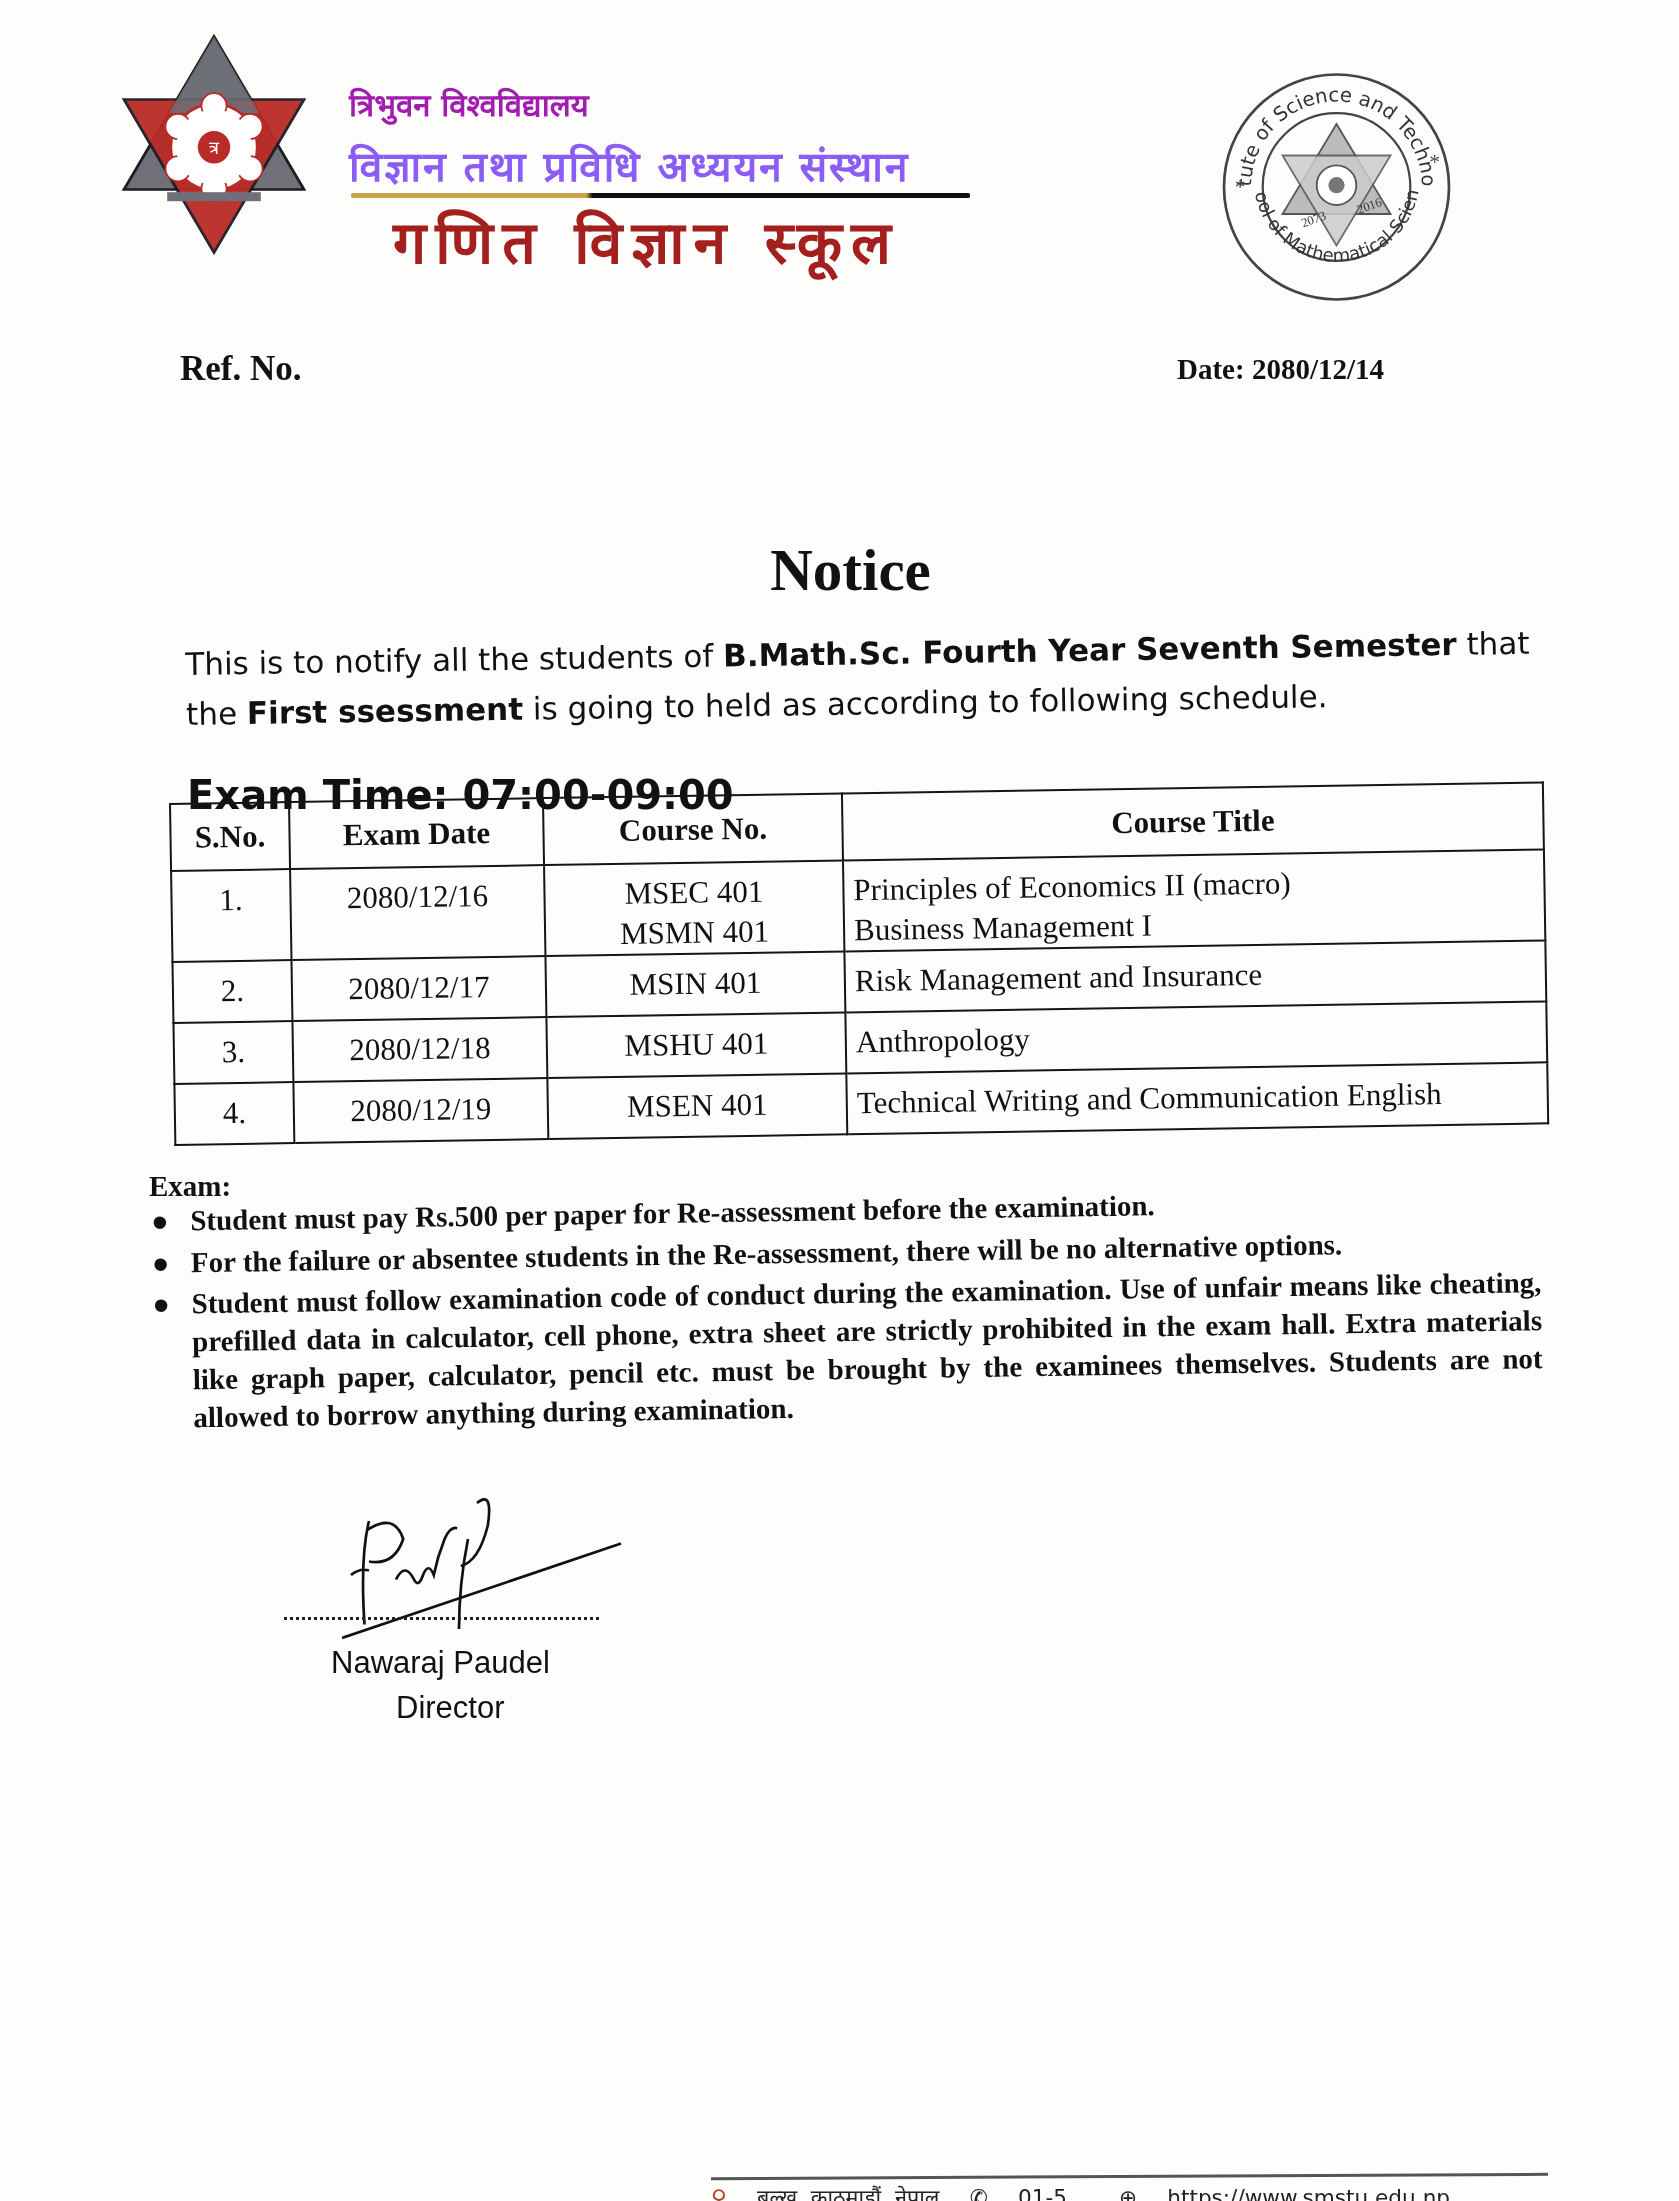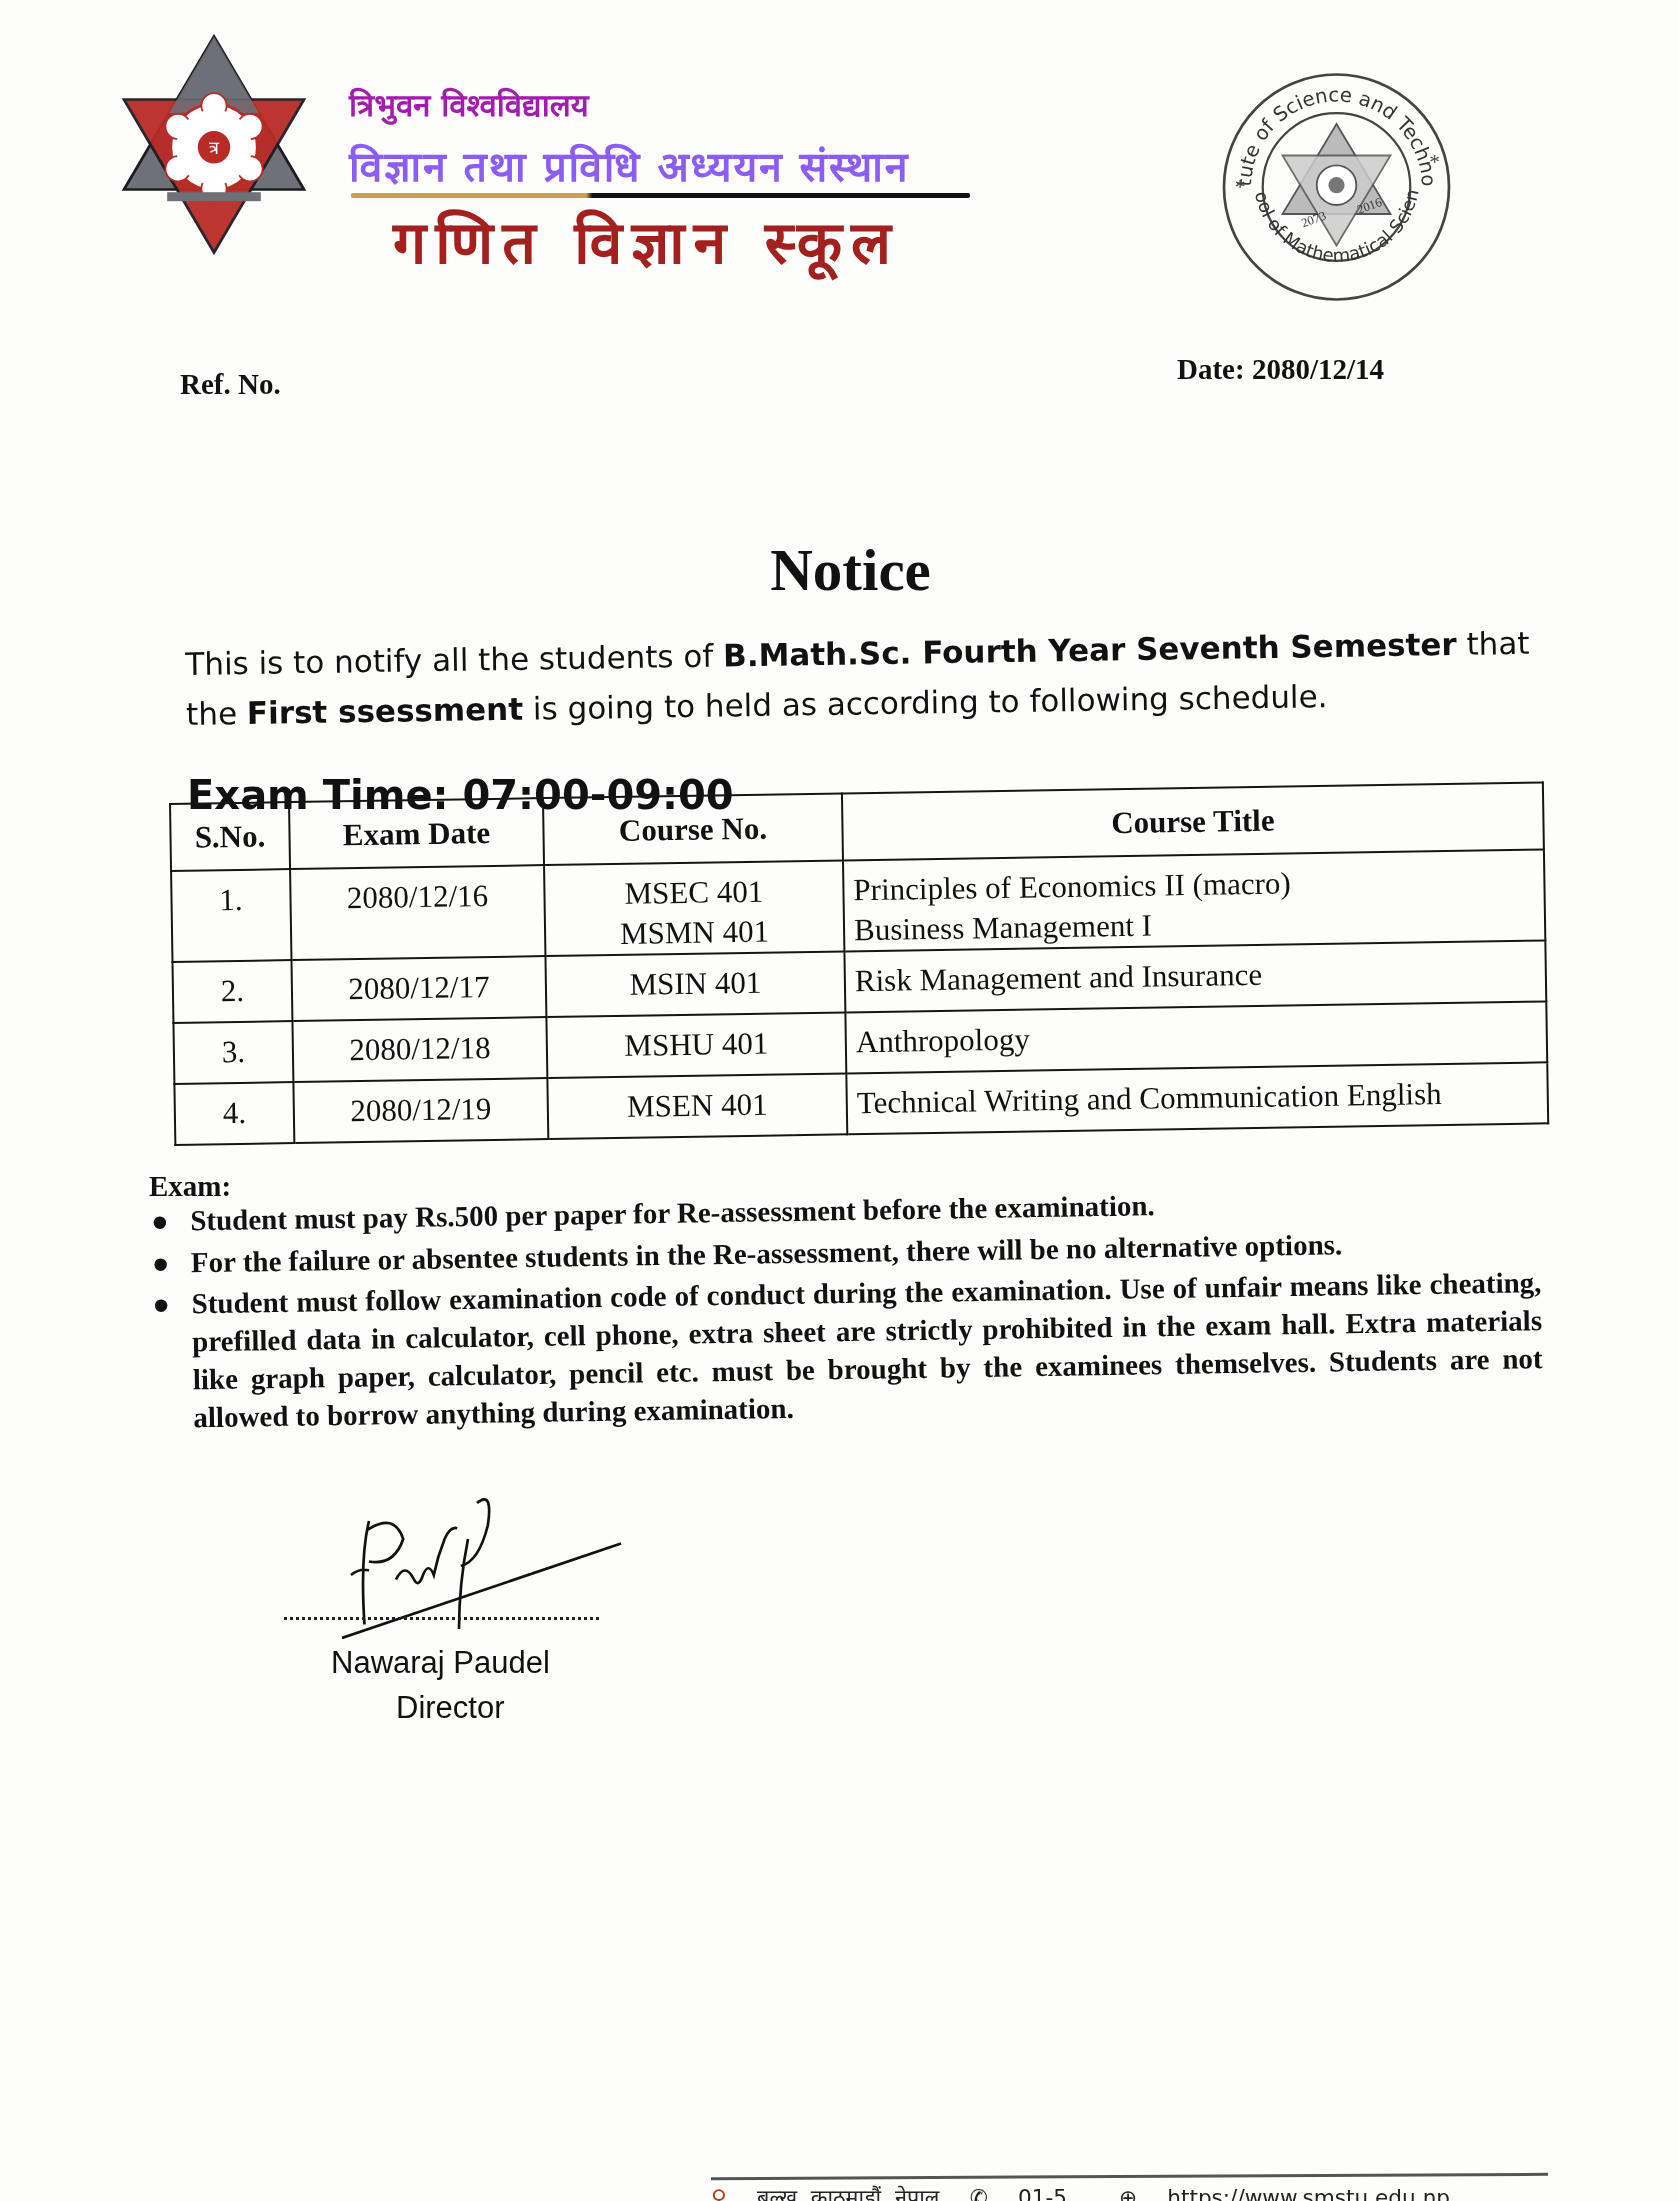--- a/index.html
+++ b/index.html
@@ -14,21 +14,21 @@
   
   #tu-logo { left: 115px; top: 31.5px; width: 198px; height: 225px; }
   .hdr-line1 { left: 349px; top: 83px; font-family: "DejaVu Sans", sans-serif; font-size: 31px; font-weight: bold; color: #a21caf; }
   .hdr-line2 { left: 349px; top: 137px; font-family: "DejaVu Sans", sans-serif; font-size: 41px; font-weight: bold; color: #8b5cf6; letter-spacing: 1.8px; }
   .hdr-rule { left: 351px; top: 193px; width: 619px; height: 4.5px;
     background: linear-gradient(to right, #c9a24a 0%, #c9a24a 38%, #111 39%, #111 100%); border-radius: 1.8px; }
   .hdr-school { left: 353px; top: 200px; font-family: "DejaVu Serif", serif; font-size: 59px; font-weight: bold; color: #a3201f; letter-spacing: 9px; margin-left: 40px; }
   #ist-seal { left: 1215px; top: 61px; width: 243px; height: 243px; }
 
   
-  .ref { left: 180px; top: 368px; font-size: 29px; font-weight: bold; }
+  .ref { left: 180px; top: 349px; font-size: 35px; font-weight: bold; }
   .date { left: 1177px; top: 353px; font-size: 29px; font-weight: bold; }
 
   
   .notice-title { left: 0; width: 1701px; text-align: center; top: 536px; font-size: 59px; font-weight: bold; }
   .intro { left: 185px; top: 639px; width: 1350px; font-family: "DejaVu Sans", sans-serif; font-size: 31px; line-height: 50px; transform: rotate(-0.9deg); transform-origin: left top; }
   .intro b { font-weight: bold; }
   .exam-time { left: 187px; top: 772px; font-family: "DejaVu Sans", sans-serif; font-size: 40px; font-weight: bold; }
 
   
   .sched { left: 169px; top: 803px; width: 1375px; transform: rotate(-0.9deg); transform-origin: left top;

